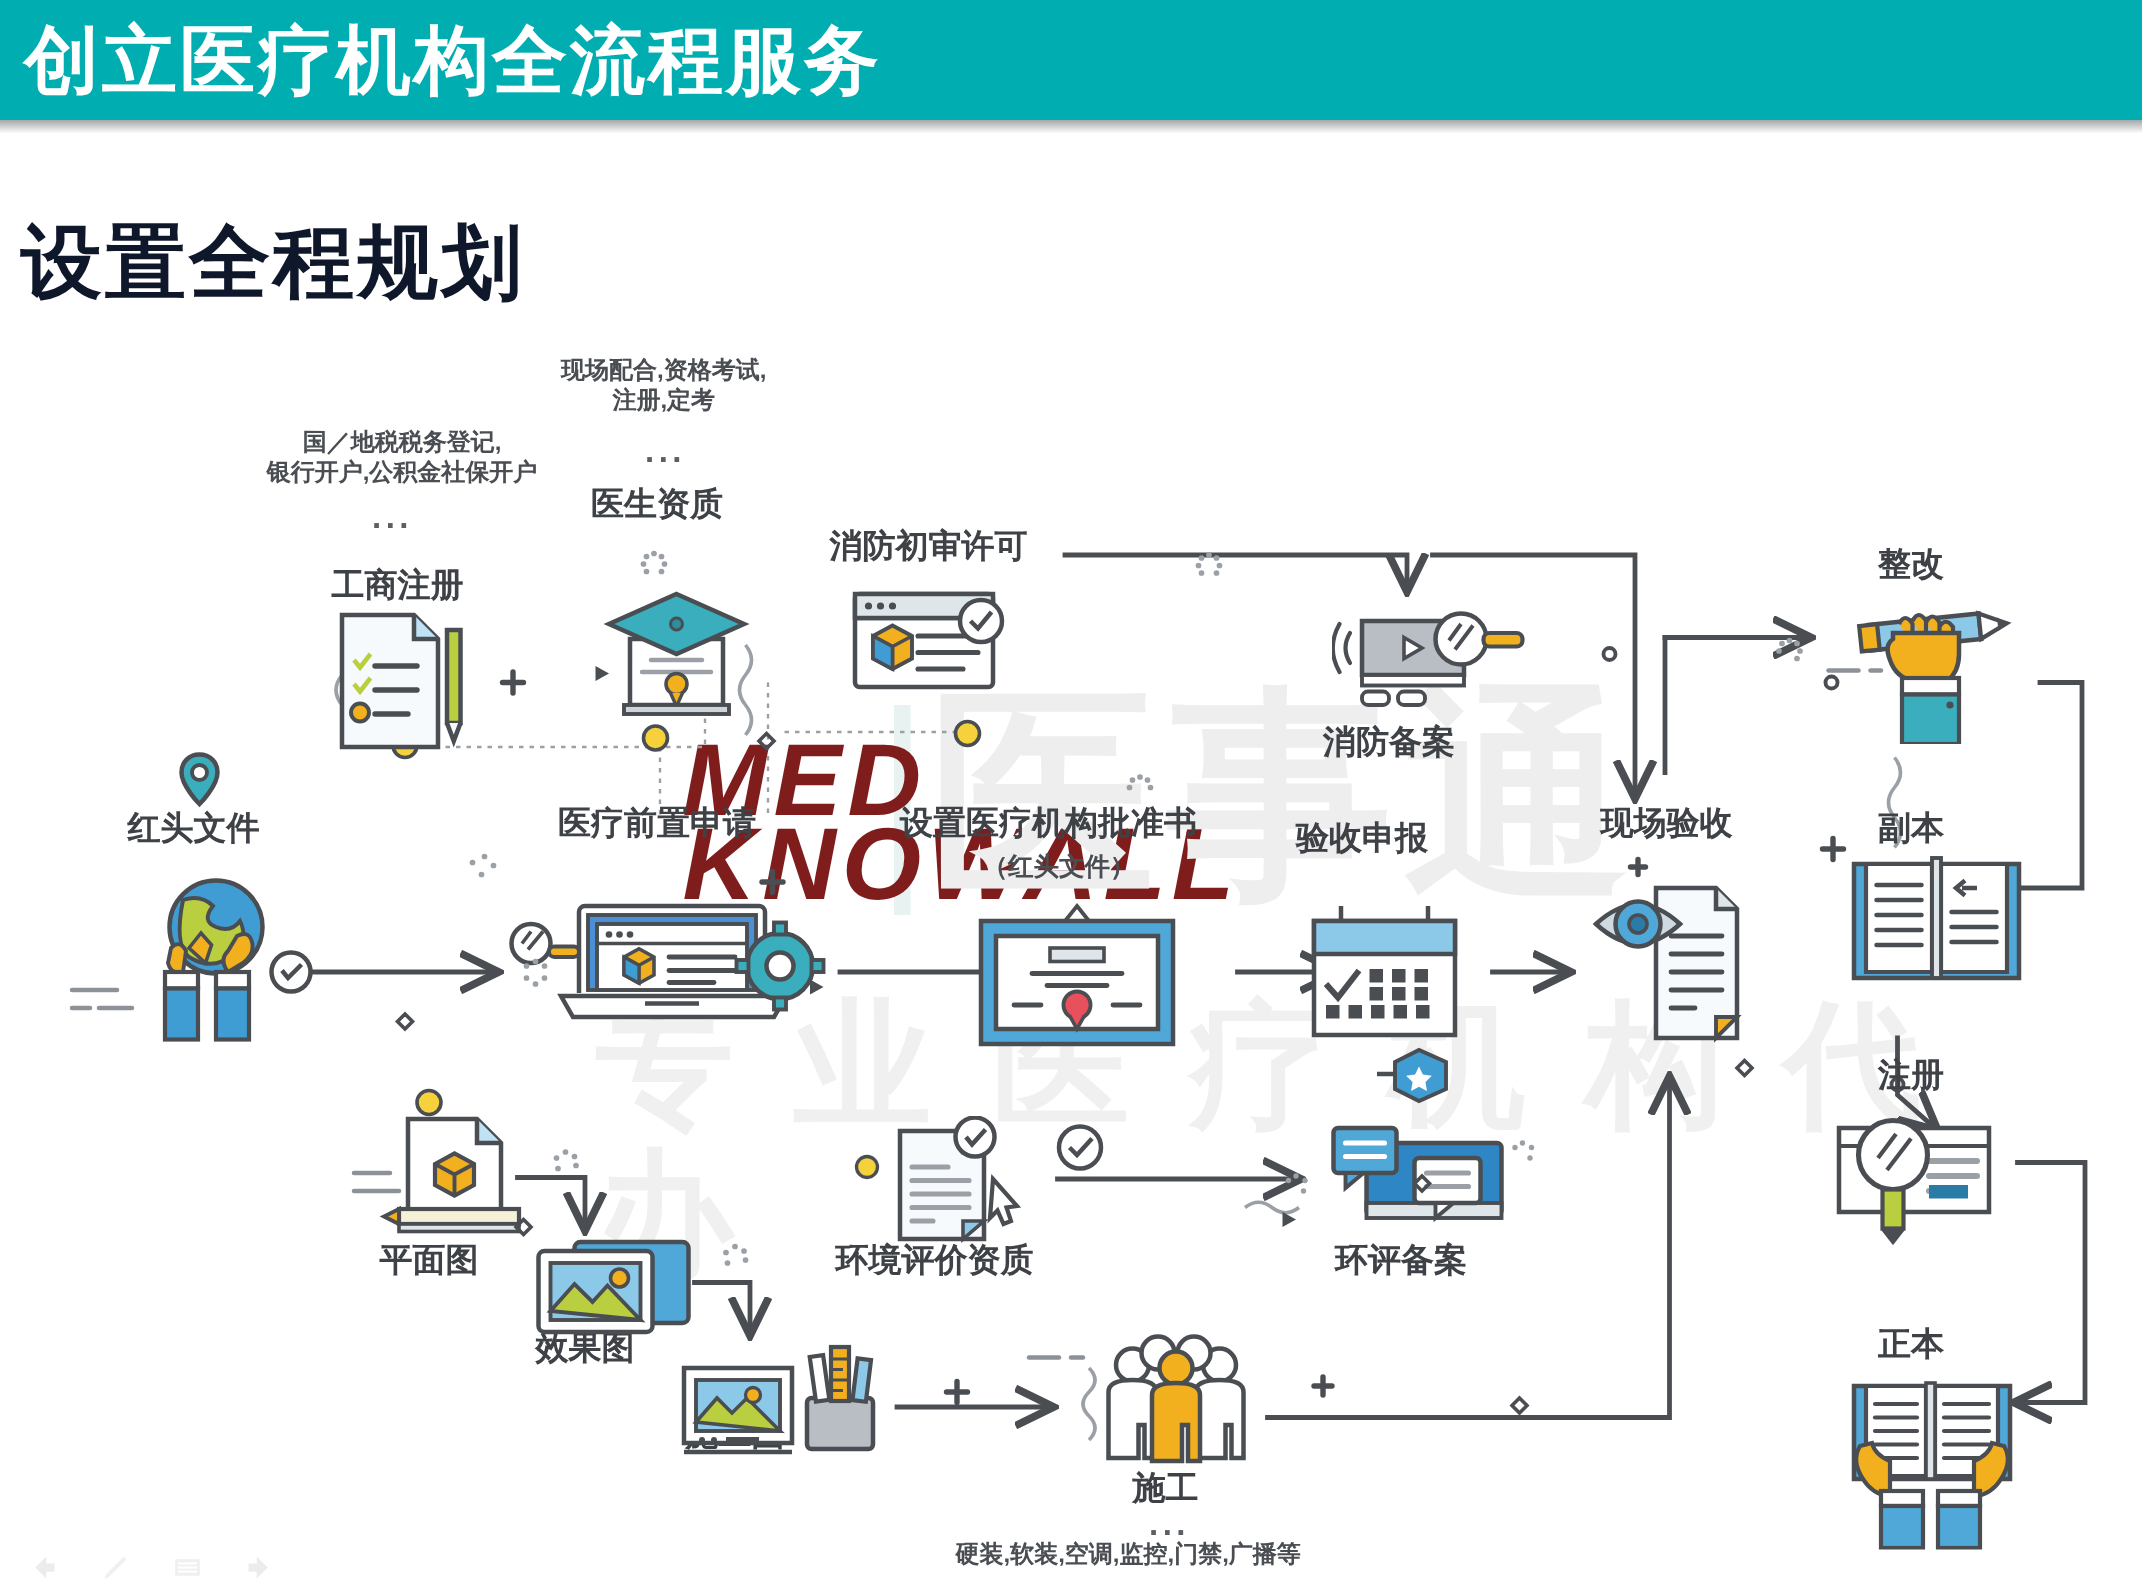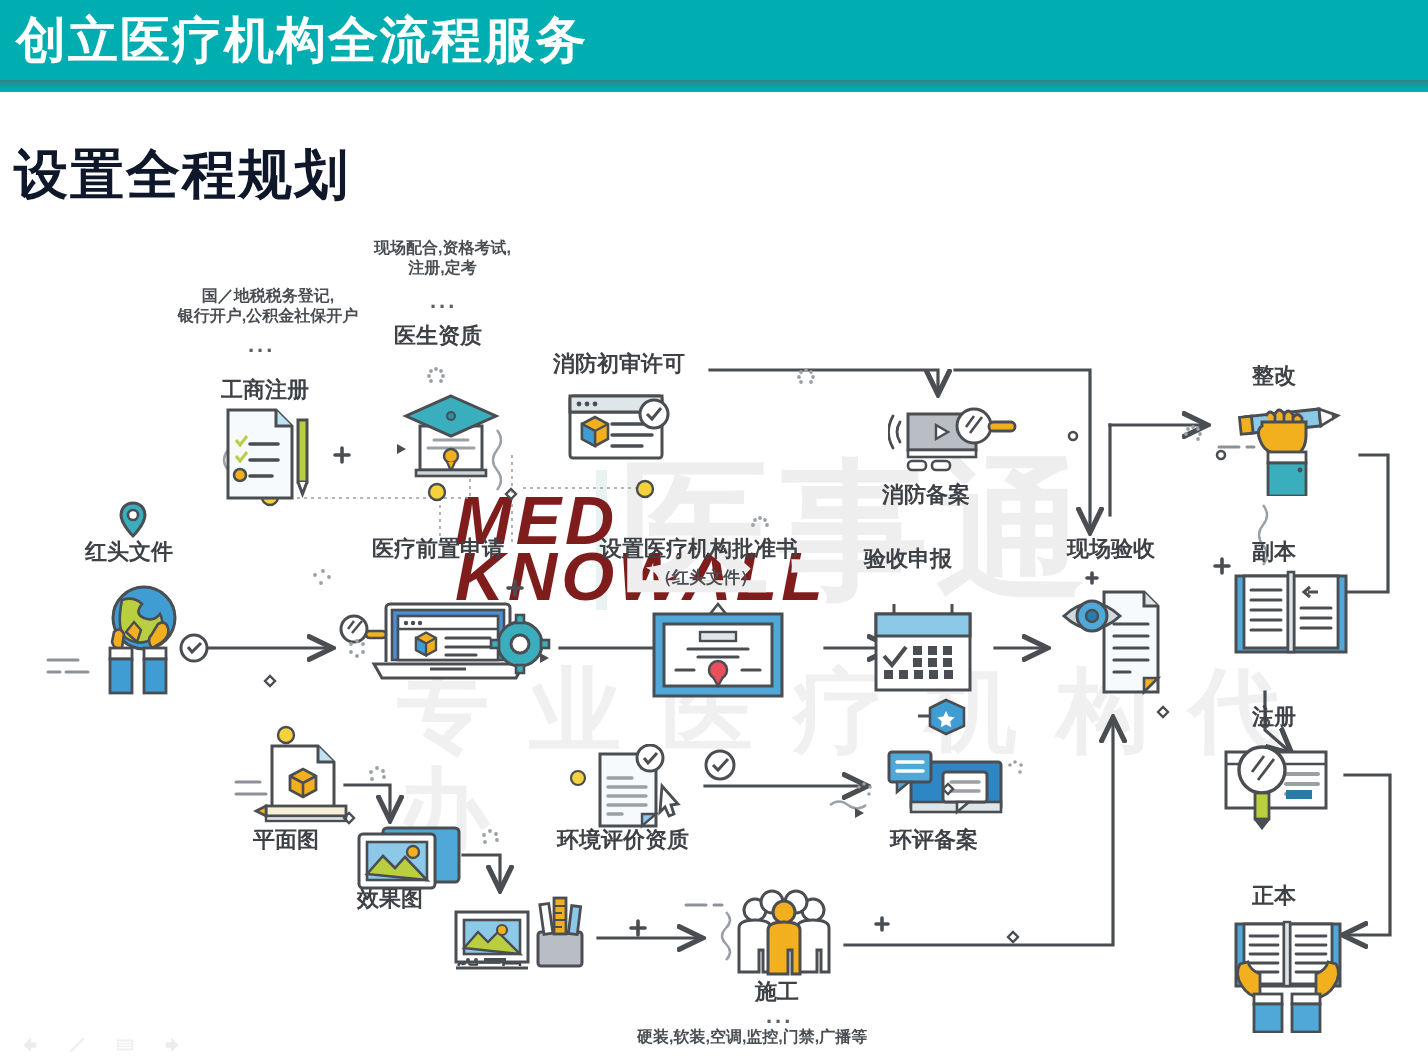--- a/index.html
+++ b/index.html
@@ -6,21 +6,21 @@
   html, body {
     width: 1428px; height: 1062px;
     background: #ffffff;
     font-family: "Liberation Sans", "DejaVu Sans", sans-serif;
     overflow: hidden;
   }
   #slide { position: relative; width: 1428px; height: 1062px; background:#fff; }
 
   
   #header {
-    position: absolute; left:0; top:0; width:1428px; height:92px;
+    position: absolute; left:0; top:0; width:1428px; height:80px;
     background:#00adb0;
   }
   #header-title {
     position:absolute; left:16px; top:6px;
     font-size:50px; font-weight:bold; color:#ffffff;
     letter-spacing:2px; line-height:68px; white-space:nowrap;
   }
   #header-shadow {
     position:absolute; left:0; top:80px; width:1428px; height:9px;
     background:linear-gradient(to bottom, rgba(90,95,100,.55), rgba(255,255,255,0));

